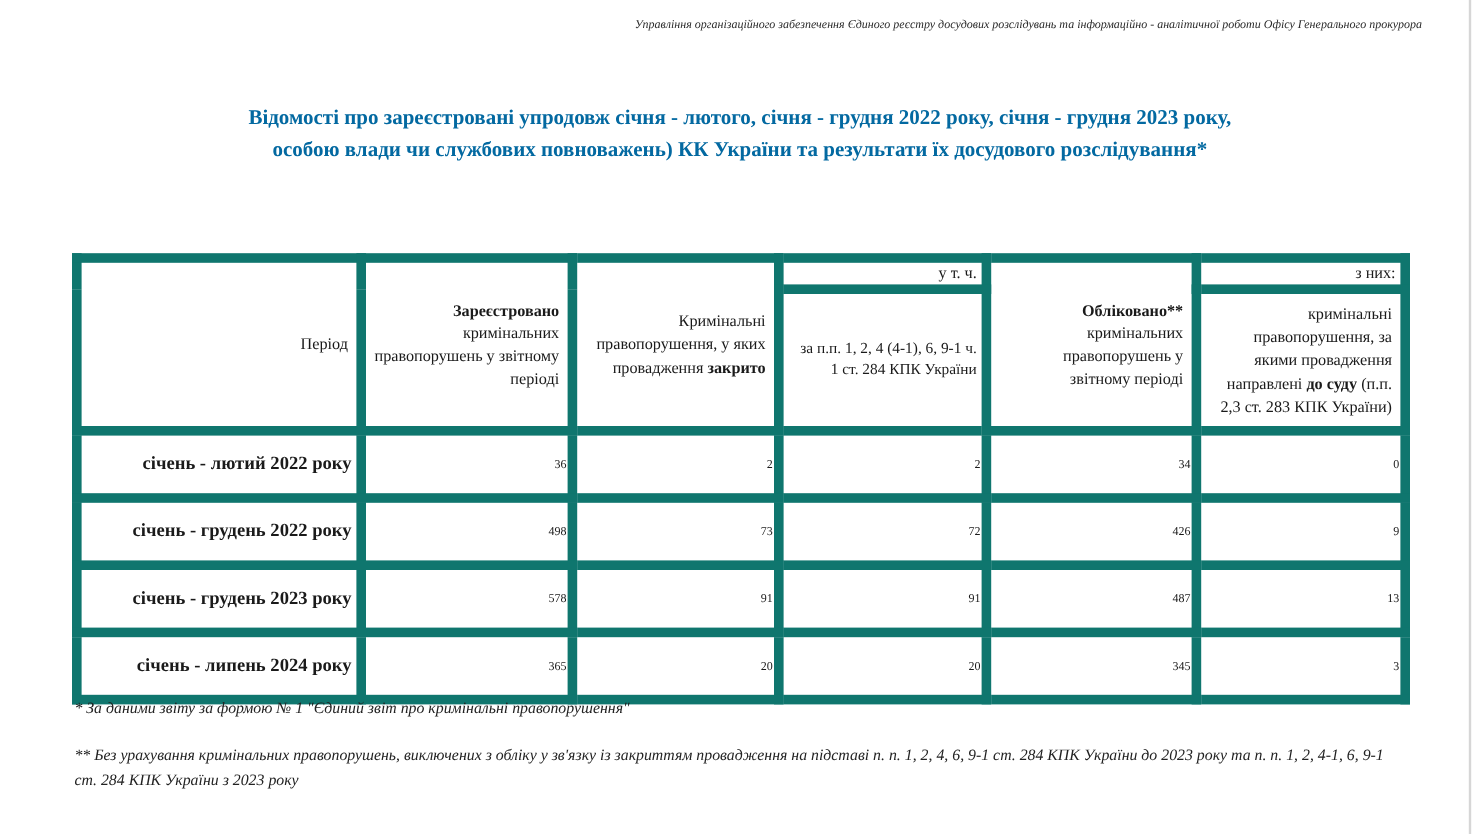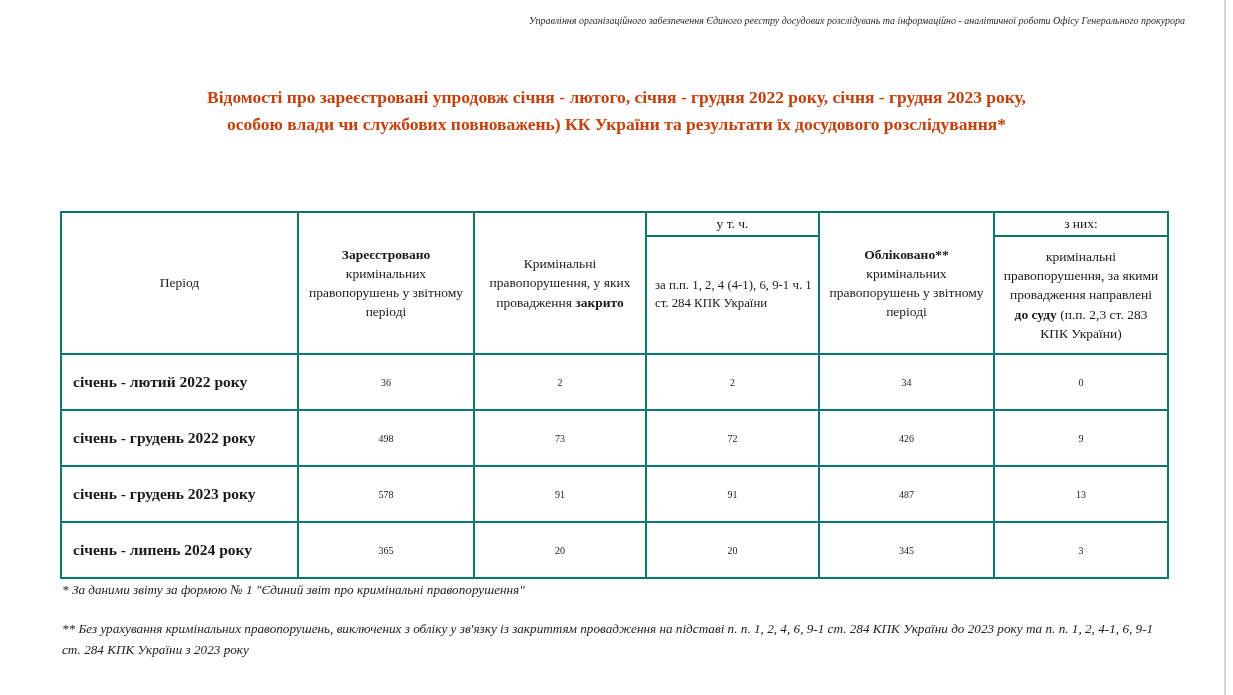--- a/index.html
+++ b/index.html
@@ -13,30 +13,31 @@
     overflow: hidden;
   }
   .org-header {
     position: absolute; top: 15px; right: 48px;
     font-style: italic; font-size: 10px; color: #2a2a2a;
     white-space: nowrap;
   }
   .doc-title {
     position: absolute; top: 84px; left: 40px; width: 1153px;
     text-align: center; font-weight: bold;
-    font-size: 17.5px; line-height: 27px; color: #c2410c;
+    font-size: 17.5px; line-height: 27px; color: #0369a1;
   }
   table.stats {
     position: absolute; top: 211px; left: 60px;
     border-collapse: collapse; table-layout: fixed;
   }
   table.stats td {
-    border: 2px solid #0f766e;
+    border: 8px solid #0f766e;
     vertical-align: middle;
     background: #fff;
+    text-align: right;
   }
   .hc {
     font-size: 13.5px; text-align: center;
     line-height: 1.42; padding: 2px 7px;
   }
   .group-head { height: 24px; font-size: 13.5px; text-align: center; padding: 1px 4px; }
   .kpk-cell {
     font-size: 12.8px; text-align: left;
     padding: 2px 4px 2px 8px; line-height: 1.4;
   }

